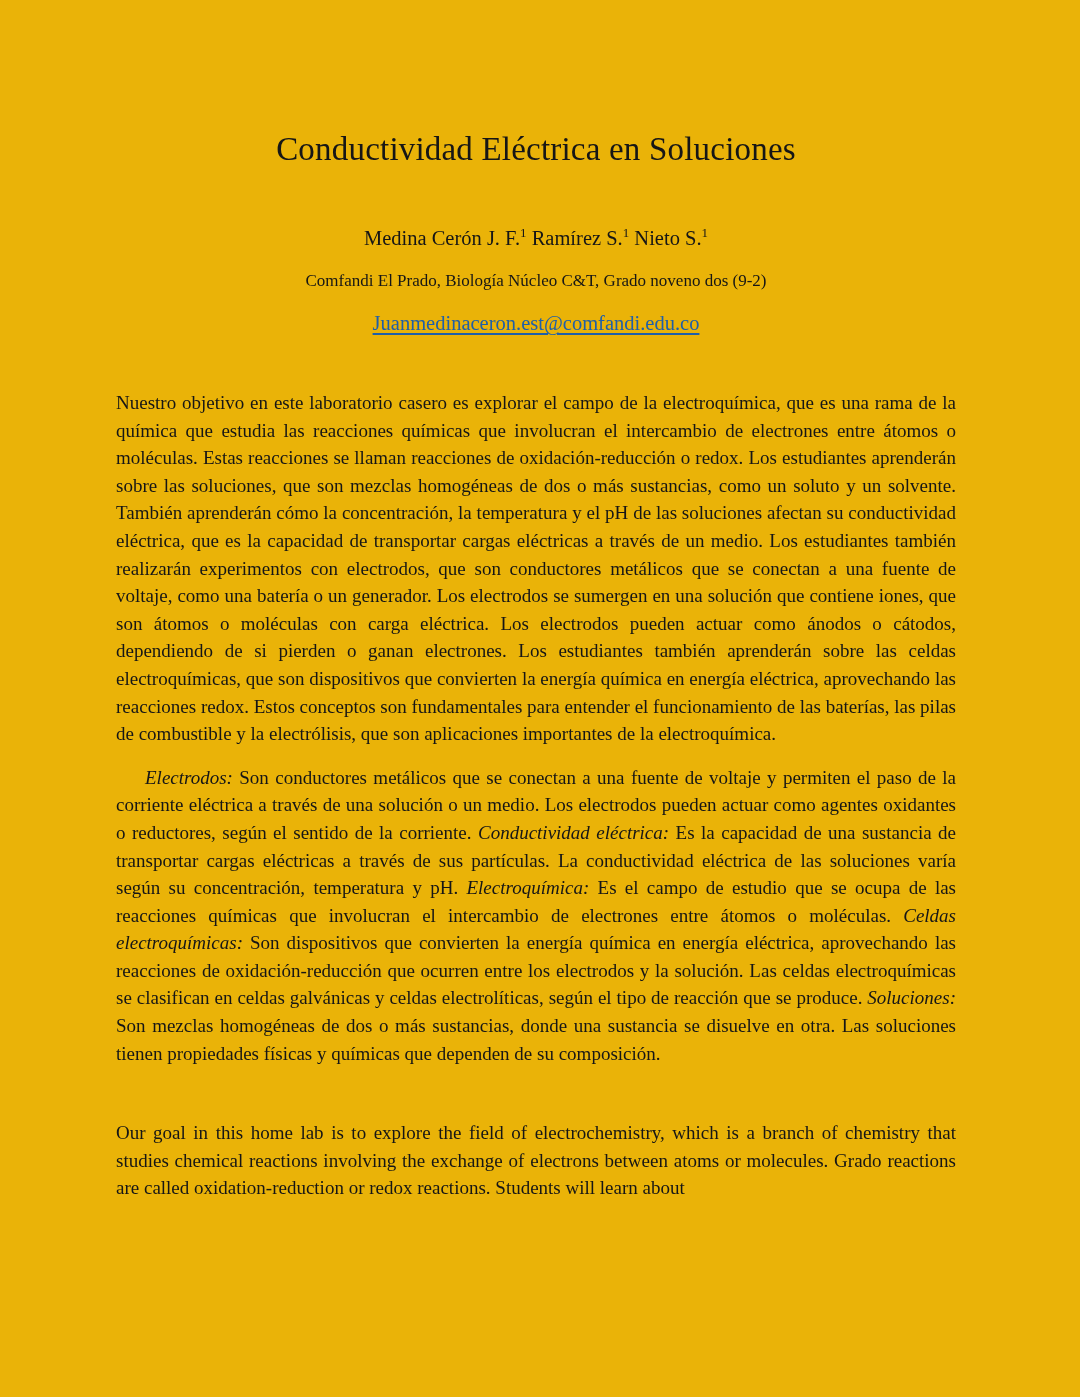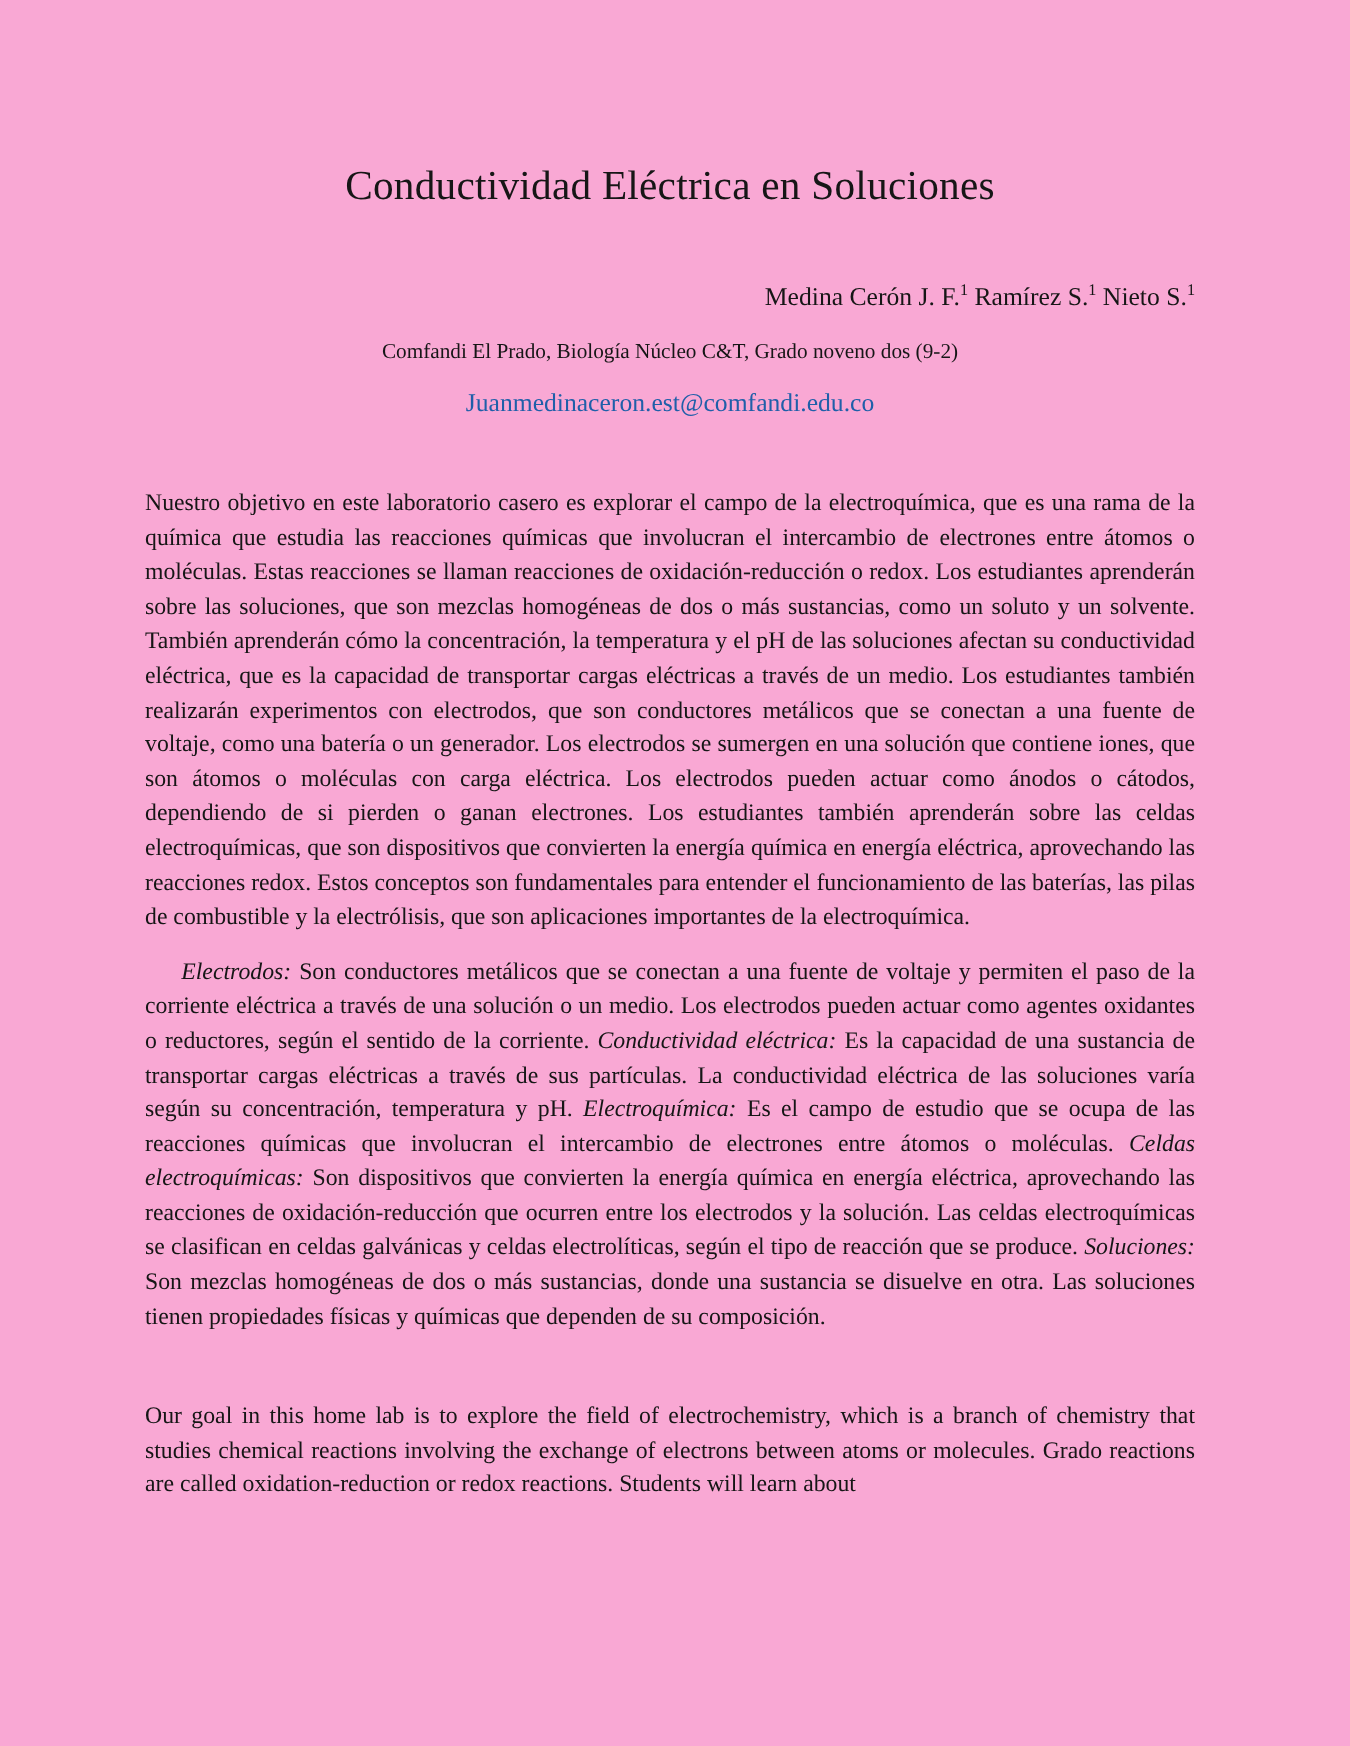--- a/index.html
+++ b/index.html
@@ -8,32 +8,32 @@
   body {
     width:1080px; height:1397px;
     overflow:hidden;
     font-family:"Liberation Serif","DejaVu Serif",serif;
     color:#161616;
     -webkit-font-smoothing:antialiased;
   }
   .page {
     width:1080px; height:1397px;
     padding:128px 124px 0 116px;
-    background:#f9a8d4;
+    background:#eab308;
   }
   .title {
     font-size:33px;
     line-height:42px;
     font-weight:400;
     text-align:center;
     letter-spacing:0.2px;
   }
   .authors {
     margin-top:54px;
-    text-align:right;
+    text-align:center;
     font-size:20.5px;
     line-height:28px;
   }
   .authors sup {
     font-size:13px;
     line-height:0;
     vertical-align:super;
   }
   .affiliation {
     margin-top:15px;
@@ -42,20 +42,21 @@
     line-height:28px;
   }
   .email-row {
     margin-top:14px;
     text-align:center;
     font-size:20.5px;
     line-height:28px;
   }
   .email-link {
     color:#1f5fa9;
+    text-decoration:underline;
     text-underline-offset:3px;
     cursor:pointer;
   }
   .body-text p {
     font-size:19px;
     line-height:27.6px;
     text-align:justify;
   }
   .p-intro { margin-top:52px; }
   .p-defs  { margin-top:16px; text-indent:29px; }

